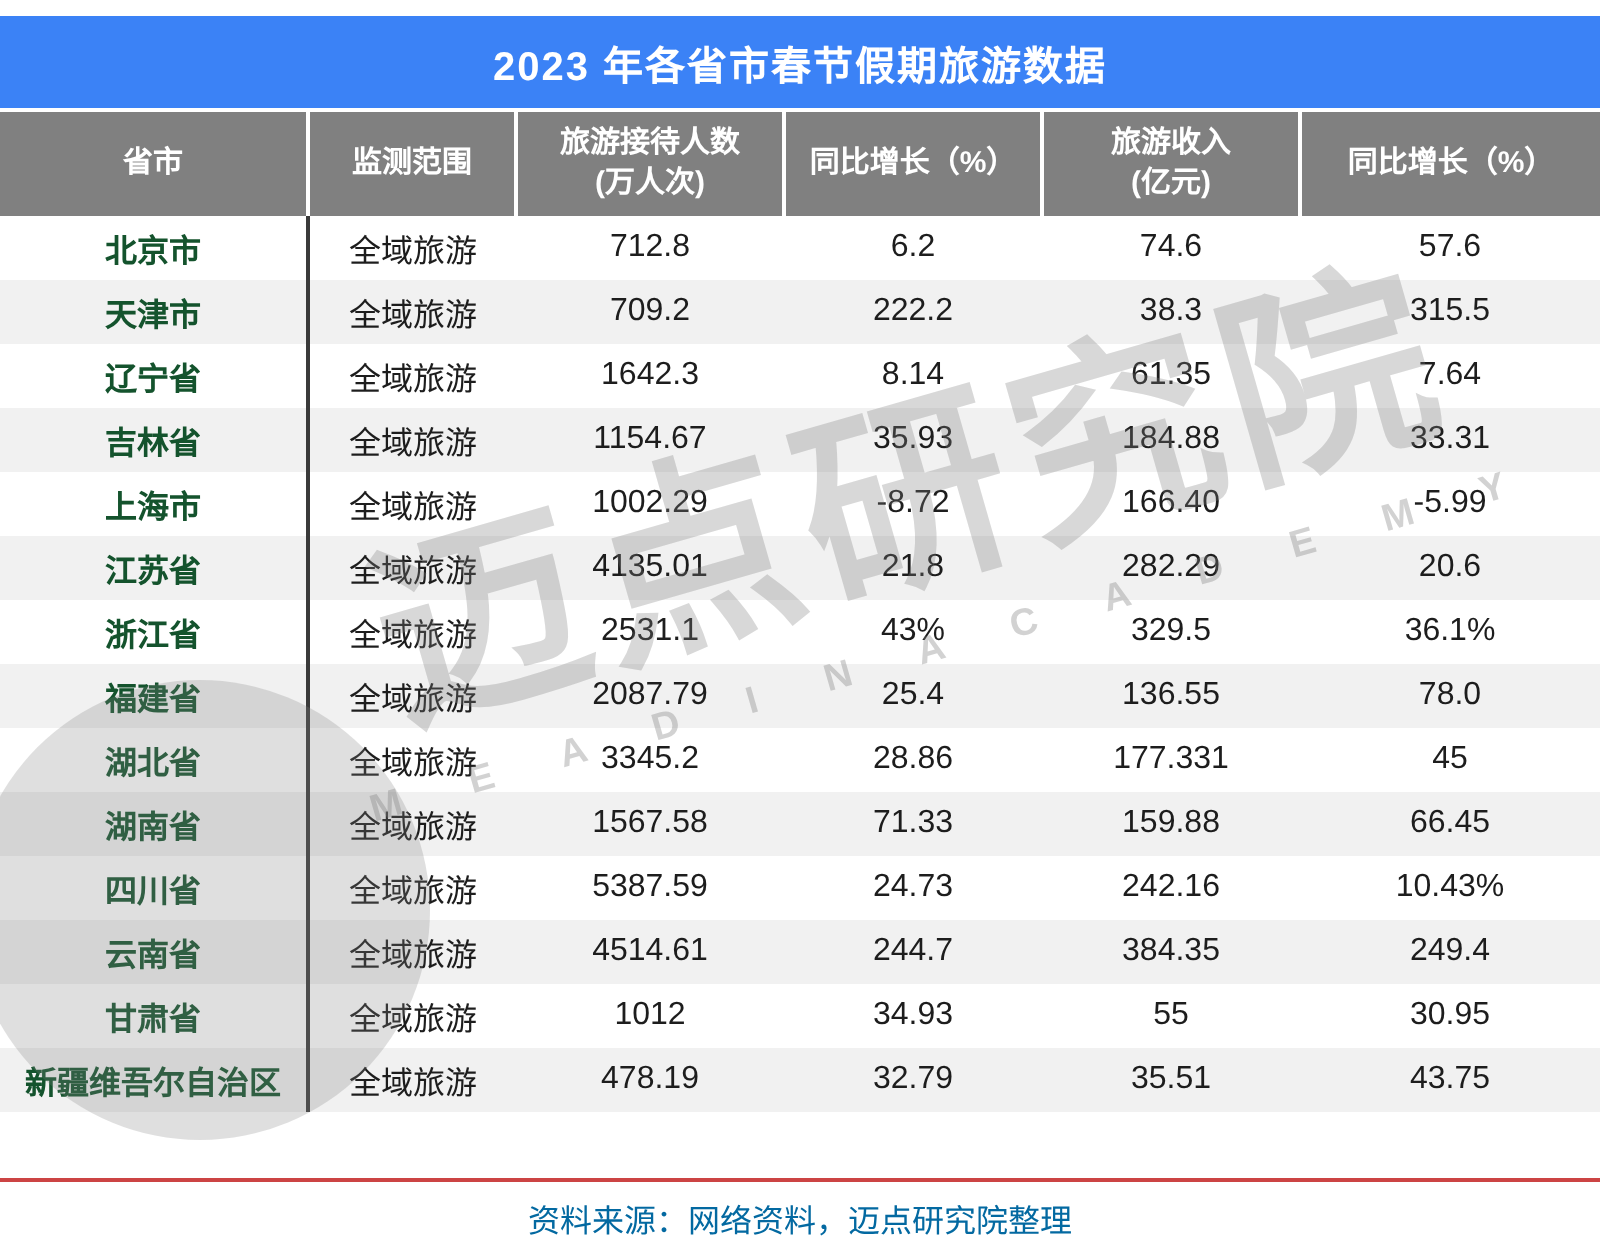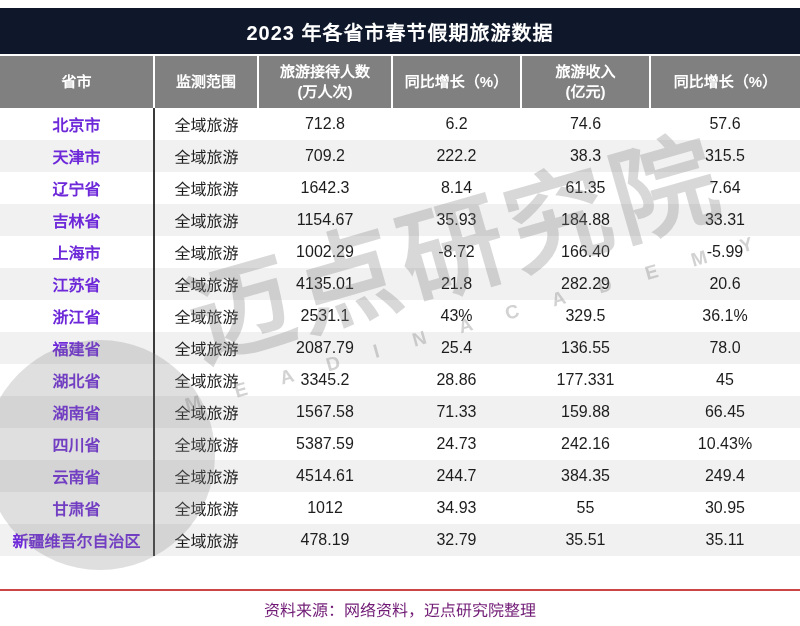--- a/index.html
+++ b/index.html
@@ -5,21 +5,21 @@
   html,body{margin:0;padding:0;}
   body{
     width:800px;height:626px;
     background:#ffffff;
     font-family:"Liberation Sans","DejaVu Sans",sans-serif;
     position:relative;overflow:hidden;
     -webkit-font-smoothing:antialiased;
   }
   .title-bar{
     position:absolute;left:0;top:8px;width:800px;height:46px;
-    background:#0f172a;color:#ffffff;
+    background:#3b82f6;color:#ffffff;
     display:flex;align-items:center;justify-content:center;
     font-size:20px;font-weight:bold;letter-spacing:1px;
   }
   table.data{
     position:absolute;left:0;top:56px;width:800px;
     border-collapse:collapse;table-layout:fixed;
   }
   table.data thead th{
     background:#808080;color:#ffffff;
     height:52px;padding:0 2px;
@@ -29,30 +29,30 @@
     border-left:2px solid #ffffff;
   }
   table.data thead th:first-child{border-left:none;}
   table.data tbody td{
     height:32px;padding:0 2px;
     text-align:center;vertical-align:middle;
     font-size:16px;color:#1d1d1d;
   }
   table.data tbody tr:nth-child(even){background:#F1F1F1;}
   table.data tbody td.province{
-    color:#6d28d9;font-weight:bold;
+    color:#14532d;font-weight:bold;
     border-right:2px solid #3a3a3a;
   }
   .bottom-rule{
     position:absolute;left:0;top:589px;width:800px;height:0;
     border-top:2px solid #CC4444;
   }
   .source-note{
     position:absolute;left:0;top:597px;width:800px;
-    text-align:center;font-size:16px;color:#701a75;
+    text-align:center;font-size:16px;color:#0369a1;
   }
   
   .watermark{position:absolute;left:0;top:0;width:800px;height:626px;
     pointer-events:none;z-index:5;}
   .wm-text{
     position:absolute;left:140px;top:195px;width:640px;
     transform:rotate(-16deg);transform-origin:center;
     text-align:center;
   }
   .wm-cn{
@@ -198,21 +198,21 @@
         <td>34.93</td>
         <td>55</td>
         <td>30.95</td>
       </tr>
       <tr>
         <td class="province">新疆维吾尔自治区</td>
         <td>全域旅游</td>
         <td>478.19</td>
         <td>32.79</td>
         <td>35.51</td>
-        <td>35.11</td>
+        <td>43.75</td>
       </tr>
     </tbody>
 </table>
 
 <div class="bottom-rule"></div>
 <div class="source-note">资料来源：网络资料，迈点研究院整理</div>
 
 <div class="watermark">
   <div class="wm-circle">
     

